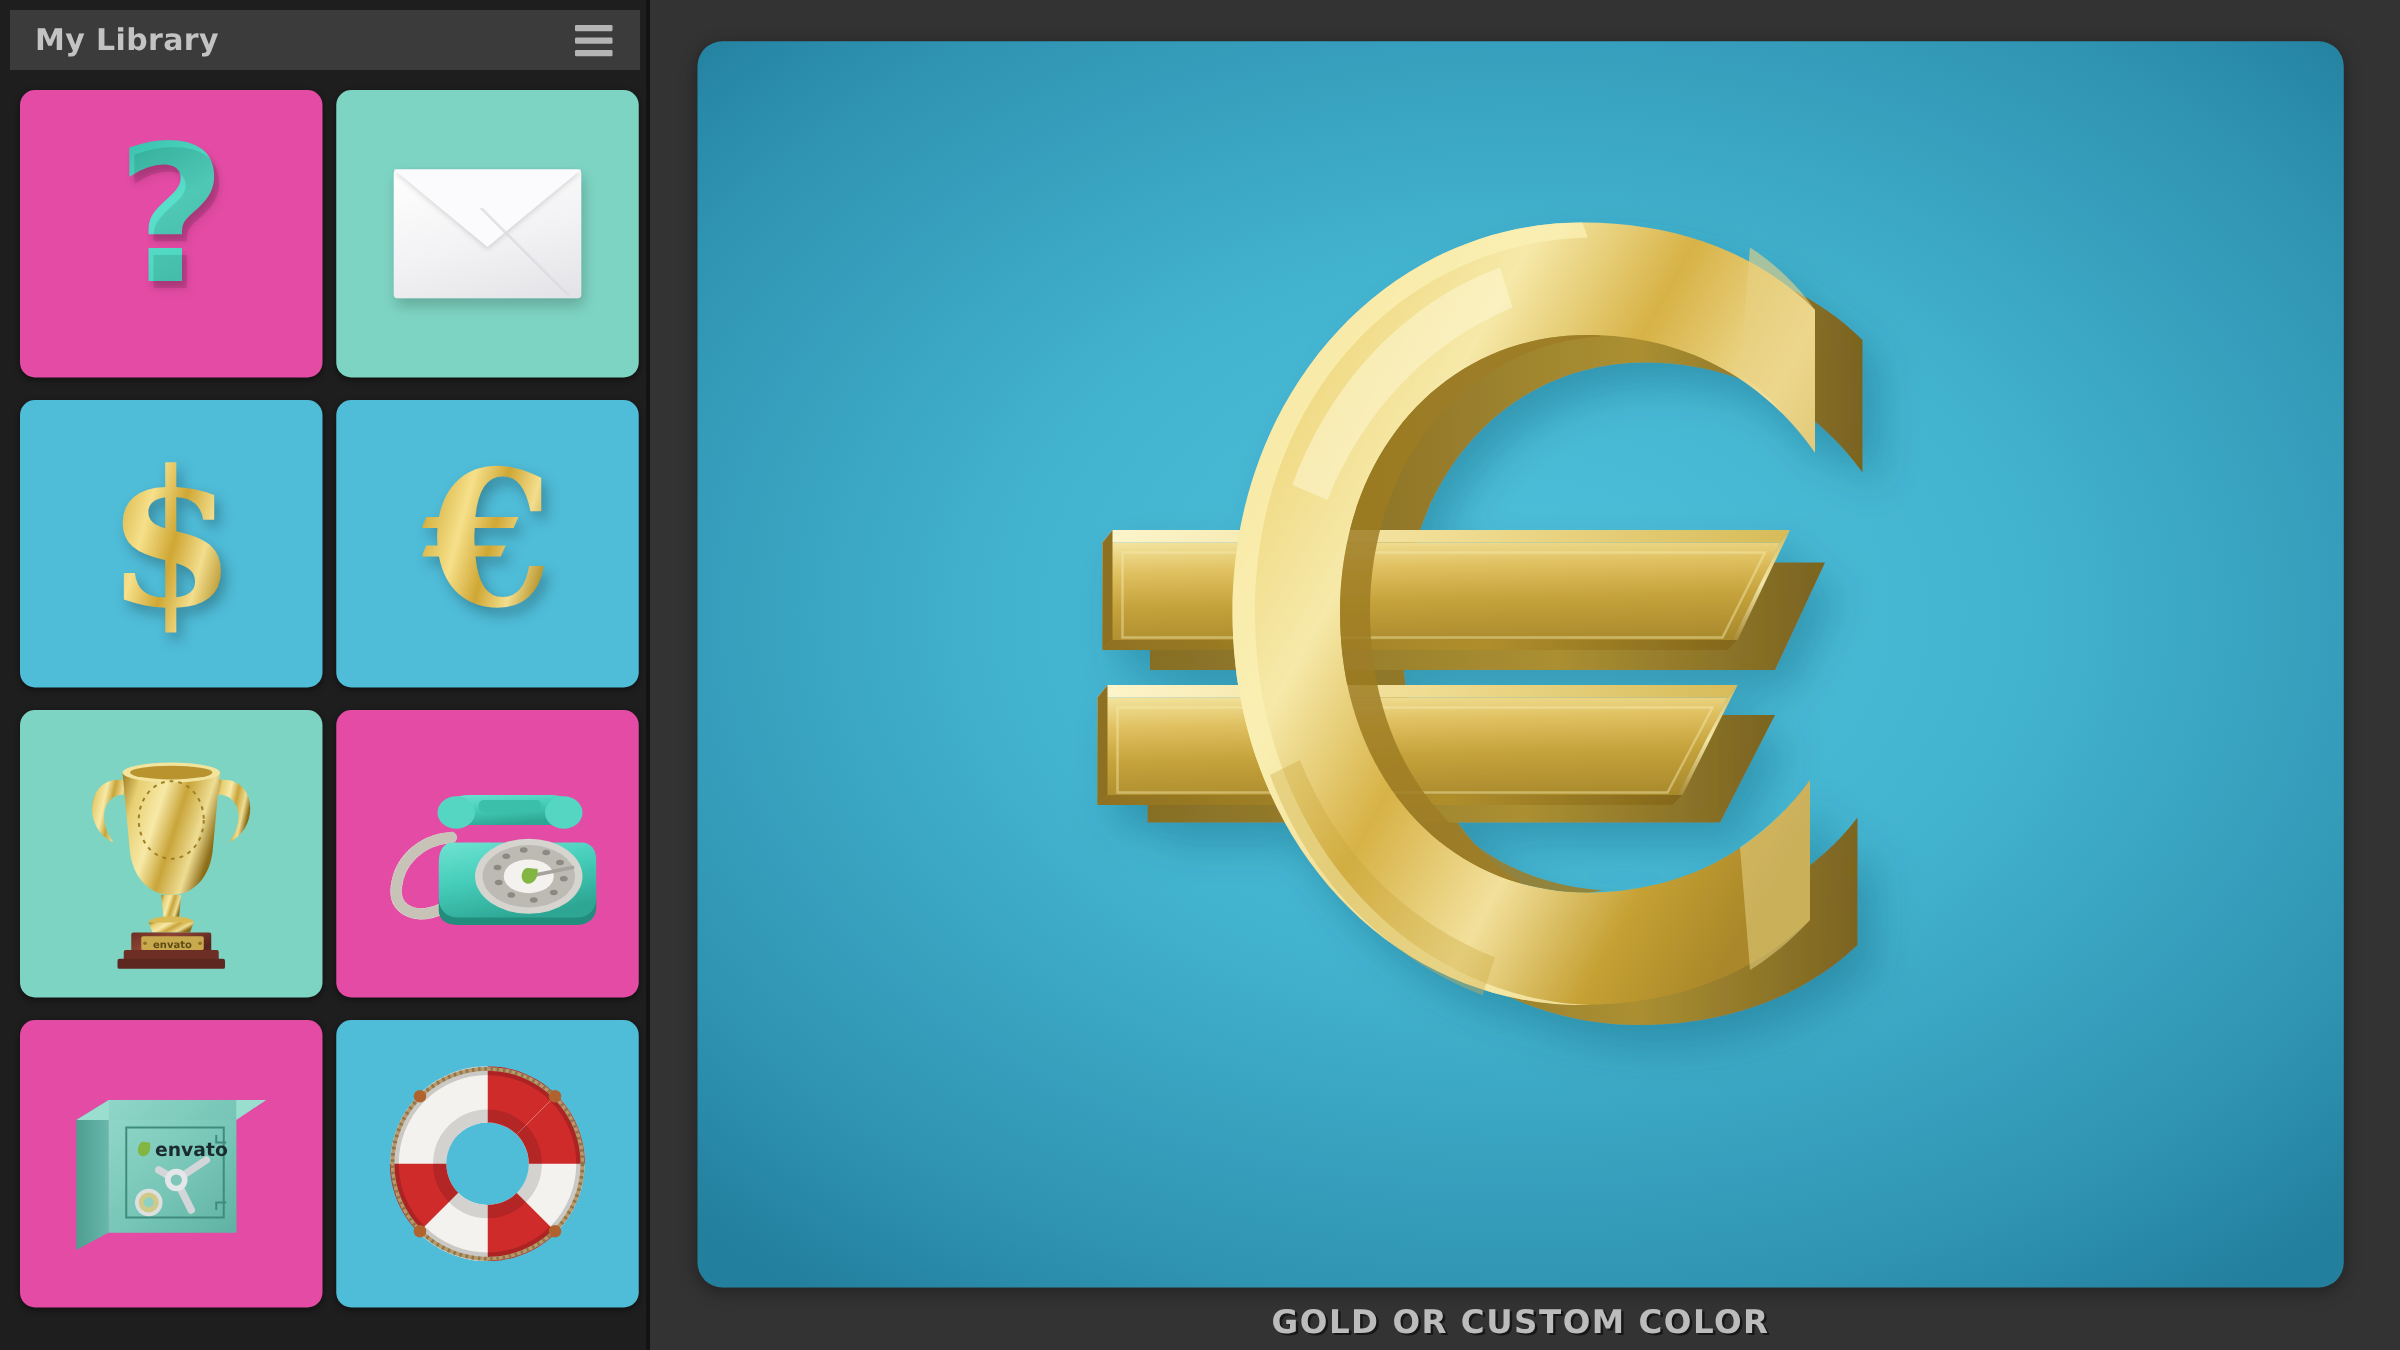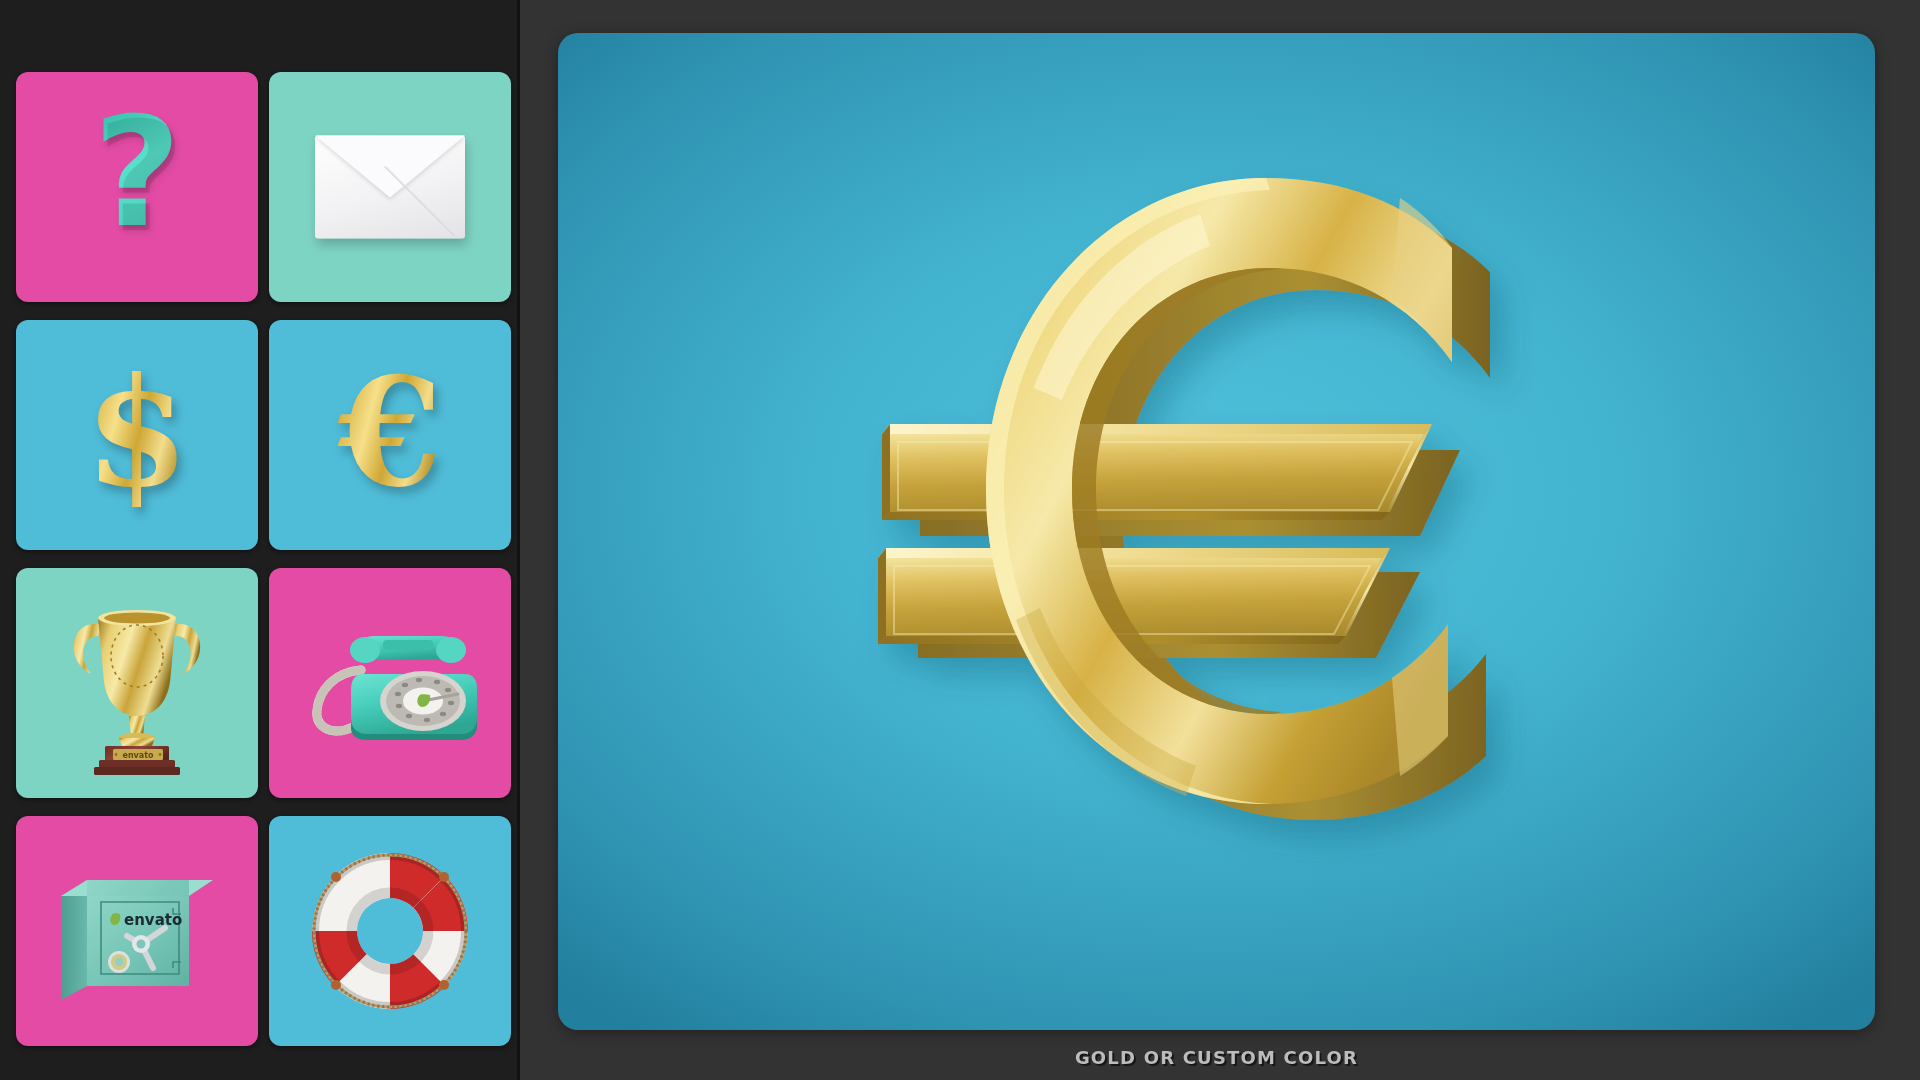--- a/index.html
+++ b/index.html
@@ -137,33 +137,41 @@
     position:absolute; left:0; top:0; width:100%; height:100%;
     display:flex; align-items:center; justify-content:center;
   }
   #euro-svg { width:760px; height:780px; margin-top:-8px; margin-left:-6px; }
 
   #preview-caption {
     position:absolute; left:38px; top:1035px;
     width:1317px; height:45px;
     display:flex; align-items:center; justify-content:center;
     color:#bcbcbc;
-    font-size:18px; font-weight:bold;
+    font-size:26px; font-weight:bold;
     letter-spacing:1.2px;
     font-family:"DejaVu Sans", sans-serif;
     text-shadow:2px 2px 0 rgba(0,0,0,.55);
   }
 </style>
 </head>
 <body>
 
 <div id="app">
 
   <div id="sidebar">
 
+    <div id="sidebar-header">
+      <div id="library-title">My Library</div>
+      <div id="hamburger">
+        <span></span>
+        <span></span>
+        <span></span>
+      </div>
+    </div>
 
     <div id="thumb-grid">
 
       <div class="thumb bg-pink">
         <div class="qmark">?</div>
       </div>
 
       <div class="thumb bg-mint">
         <div class="envelope"></div>
       </div>

